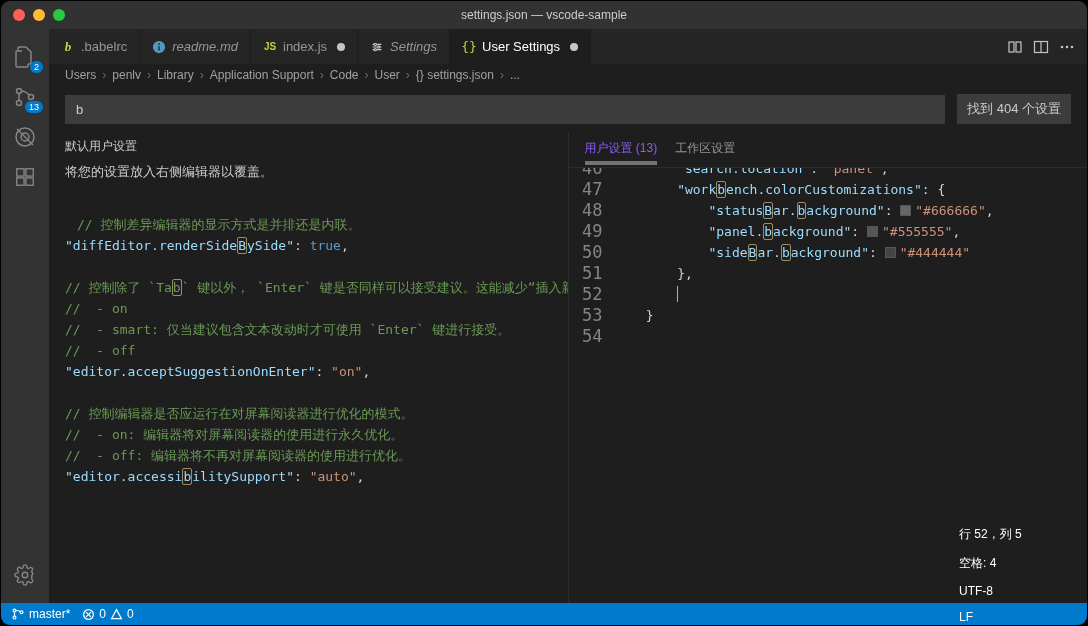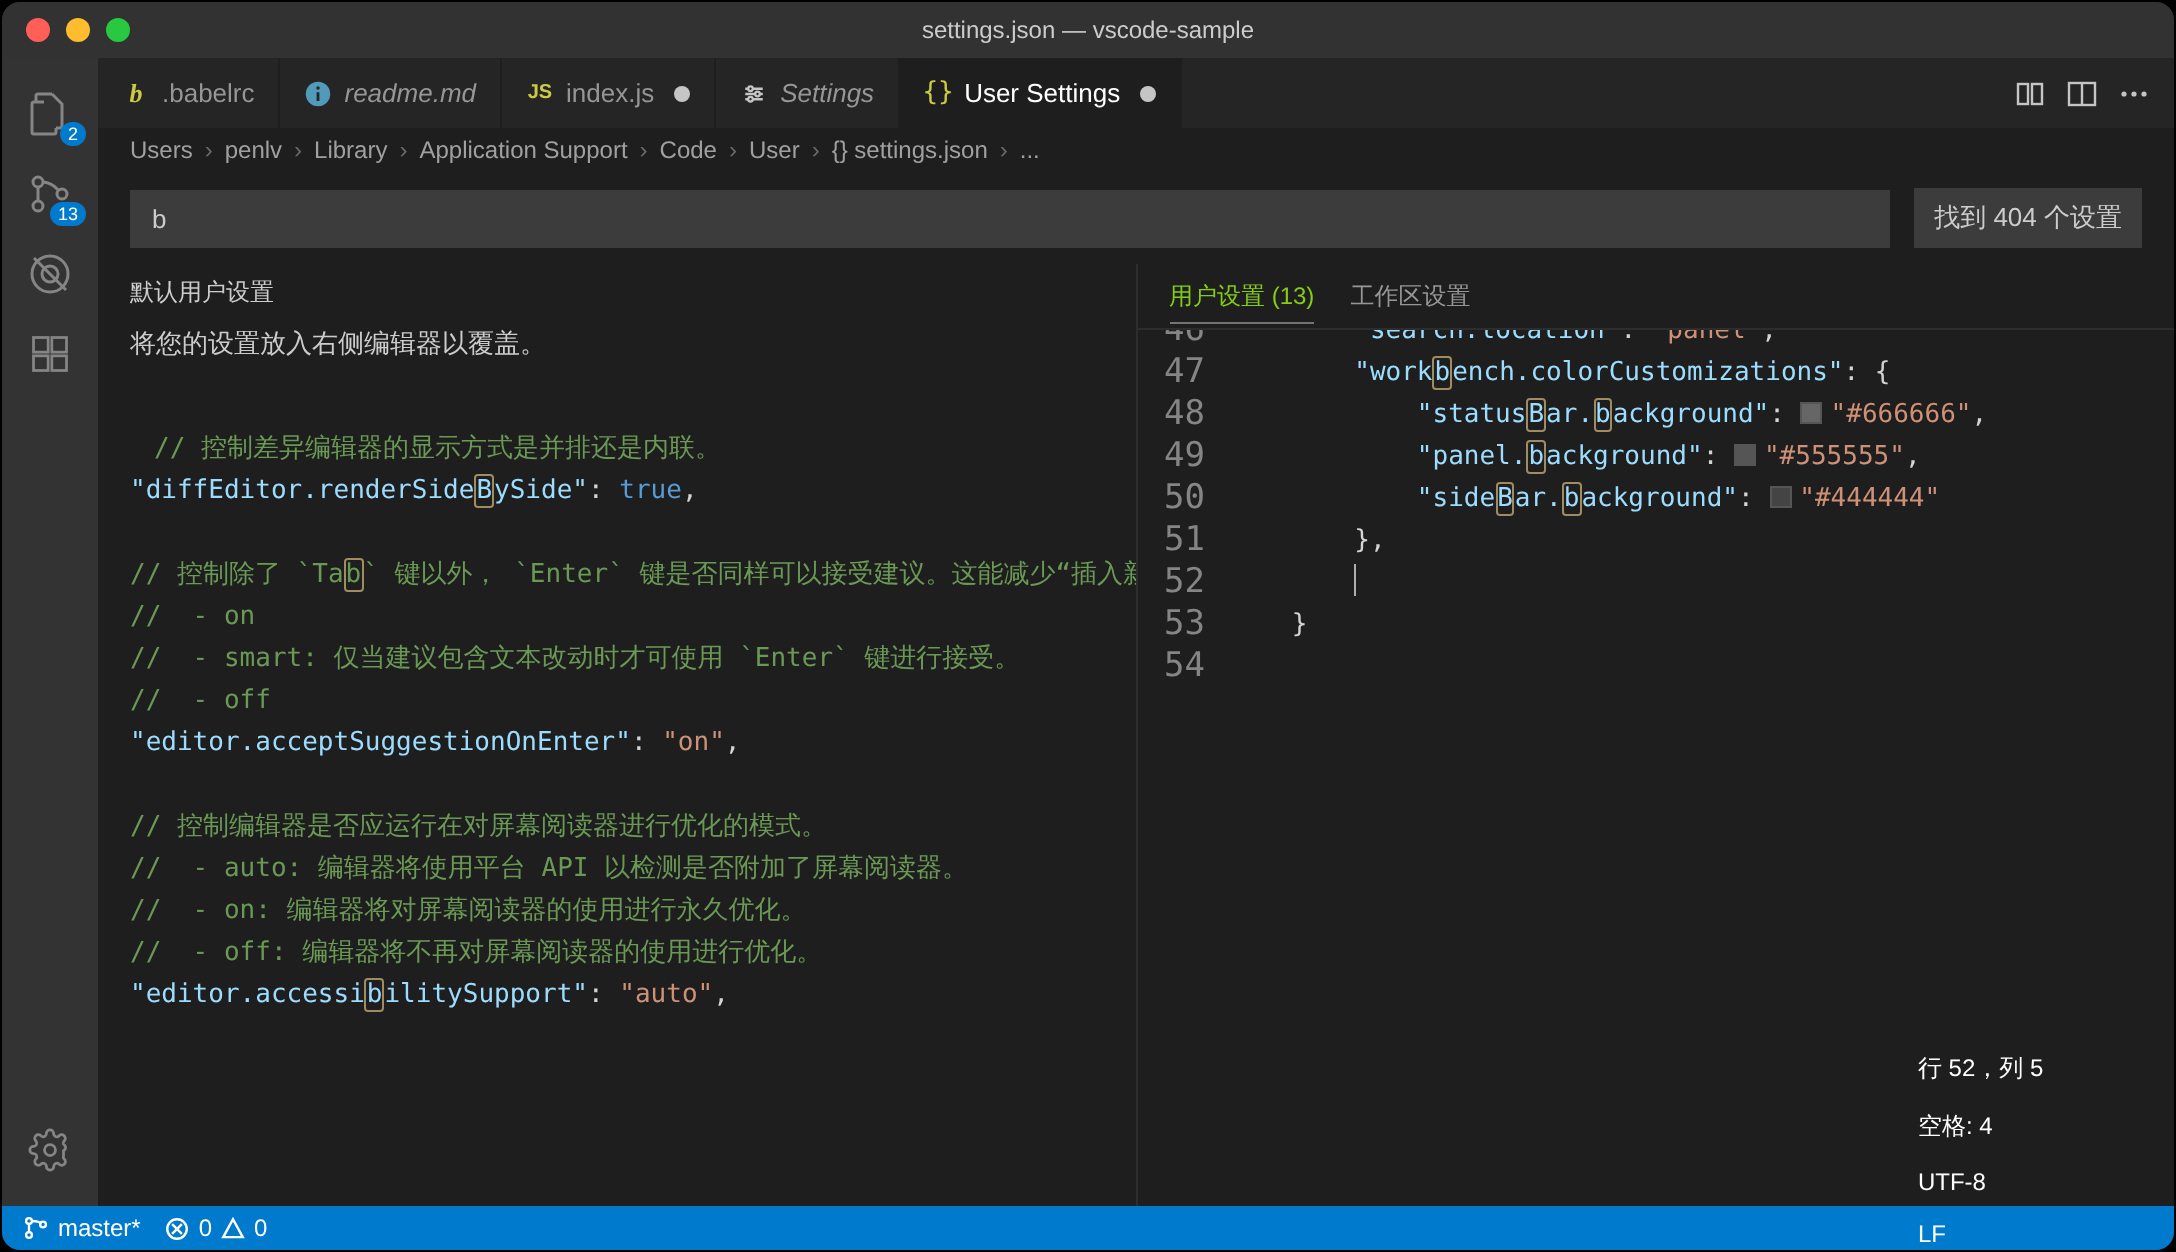--- a/index.html
+++ b/index.html
@@ -166,21 +166,21 @@
   .sub-tabs {
     display: flex;
     gap: 18px;
     padding: 4px 16px 2px;
     font-size: 12px;
     color: #969696;
     flex-shrink: 0;
     border-bottom: 1px solid #2d2d2d;
   }
   .sub-tab { padding: 4px 0; cursor: pointer; }
-  .sub-tab.active { color: #84cc16; border-bottom: 1px solid #737373; }
+  .sub-tab.active { color: #8b5cf6; border-bottom: 4px solid #737373; }
   .right-code { flex: 1; display: flex; overflow: hidden; }
   .cursor-line {
     display: inline-block;
     width: 1px;
     height: 16px;
     background: #aeafad;
     vertical-align: -3px;
   }
   .statusbar {
     height: 22px;
@@ -368,21 +368,20 @@
               <div class="code-row" style="white-space: pre-wrap; max-width: 460px;"><div class="code-content"><span class="tok-comment">//  - on</span></div></div>
               <div class="code-row" style="white-space: pre-wrap; max-width: 460px;"><div class="code-content"><span class="tok-comment">//  - smart: 仅当建议包含文本改动时才可使用 `Enter` 键进行接受。</span></div></div>
               <div class="code-row" style="white-space: pre-wrap; max-width: 460px;"><div class="code-content"><span class="tok-comment">//  - off</span></div></div>
               <div class="code-row">
                 <div class="code-content"><span class="tok-key">"editor.acceptSuggestionOnEnter"</span><span class="tok-punc">: </span><span class="tok-string">"on"</span><span class="tok-punc">,</span></div>
               </div>
               <div class="code-row">
                 <div class="code-content">&nbsp;</div>
               </div>
               <div class="code-row" style="white-space: pre-wrap; max-width: 460px;"><div class="code-content"><span class="tok-comment">// 控制编辑器是否应运行在对屏幕阅读器进行优化的模式。</span></div></div>
-              <div class="code-row" style="white-space: pre-wrap; max-width: 460px;"><div class="code-content"><span class="tok-comment">//  - auto: 编辑器将使用平台 API 以检测是否附加了屏幕阅读器。</span></div></div>
               <div class="code-row" style="white-space: pre-wrap; max-width: 460px;"><div class="code-content"><span class="tok-comment">//  - on: 编辑器将对屏幕阅读器的使用进行永久优化。</span></div></div>
               <div class="code-row" style="white-space: pre-wrap; max-width: 460px;"><div class="code-content"><span class="tok-comment">//  - off: 编辑器将不再对屏幕阅读器的使用进行优化。</span></div></div>
               <div class="code-row">
                 <div class="code-content"><span class="tok-key">"editor.accessi<span class="hl-match">b</span>ilitySupport"</span><span class="tok-punc">: </span><span class="tok-string">"auto"</span><span class="tok-punc">,</span></div>
               </div>
             </div>
         </div>
 
         <div class="pane">
           <div class="sub-tabs" id="sub-tabs">

